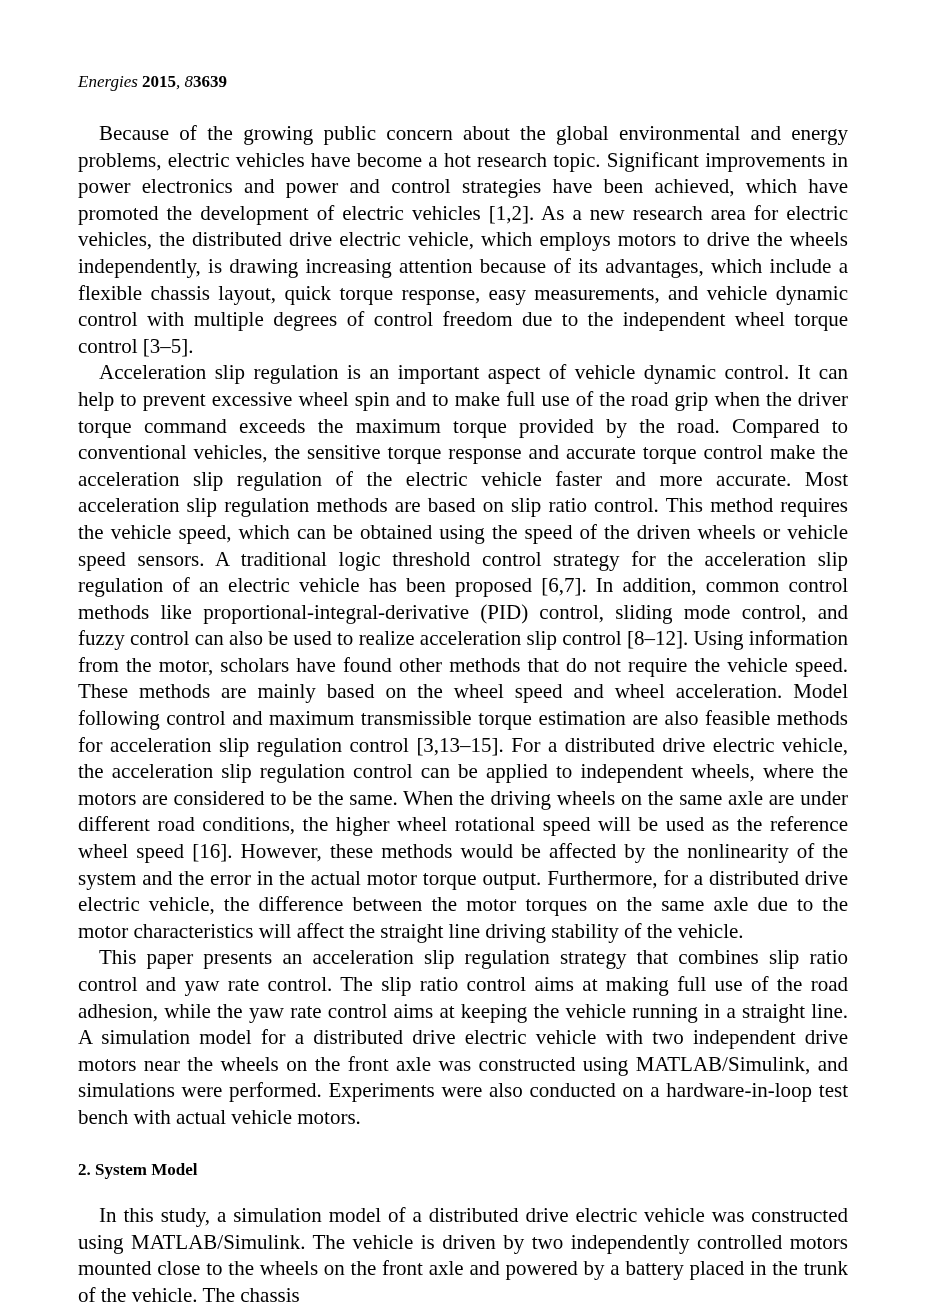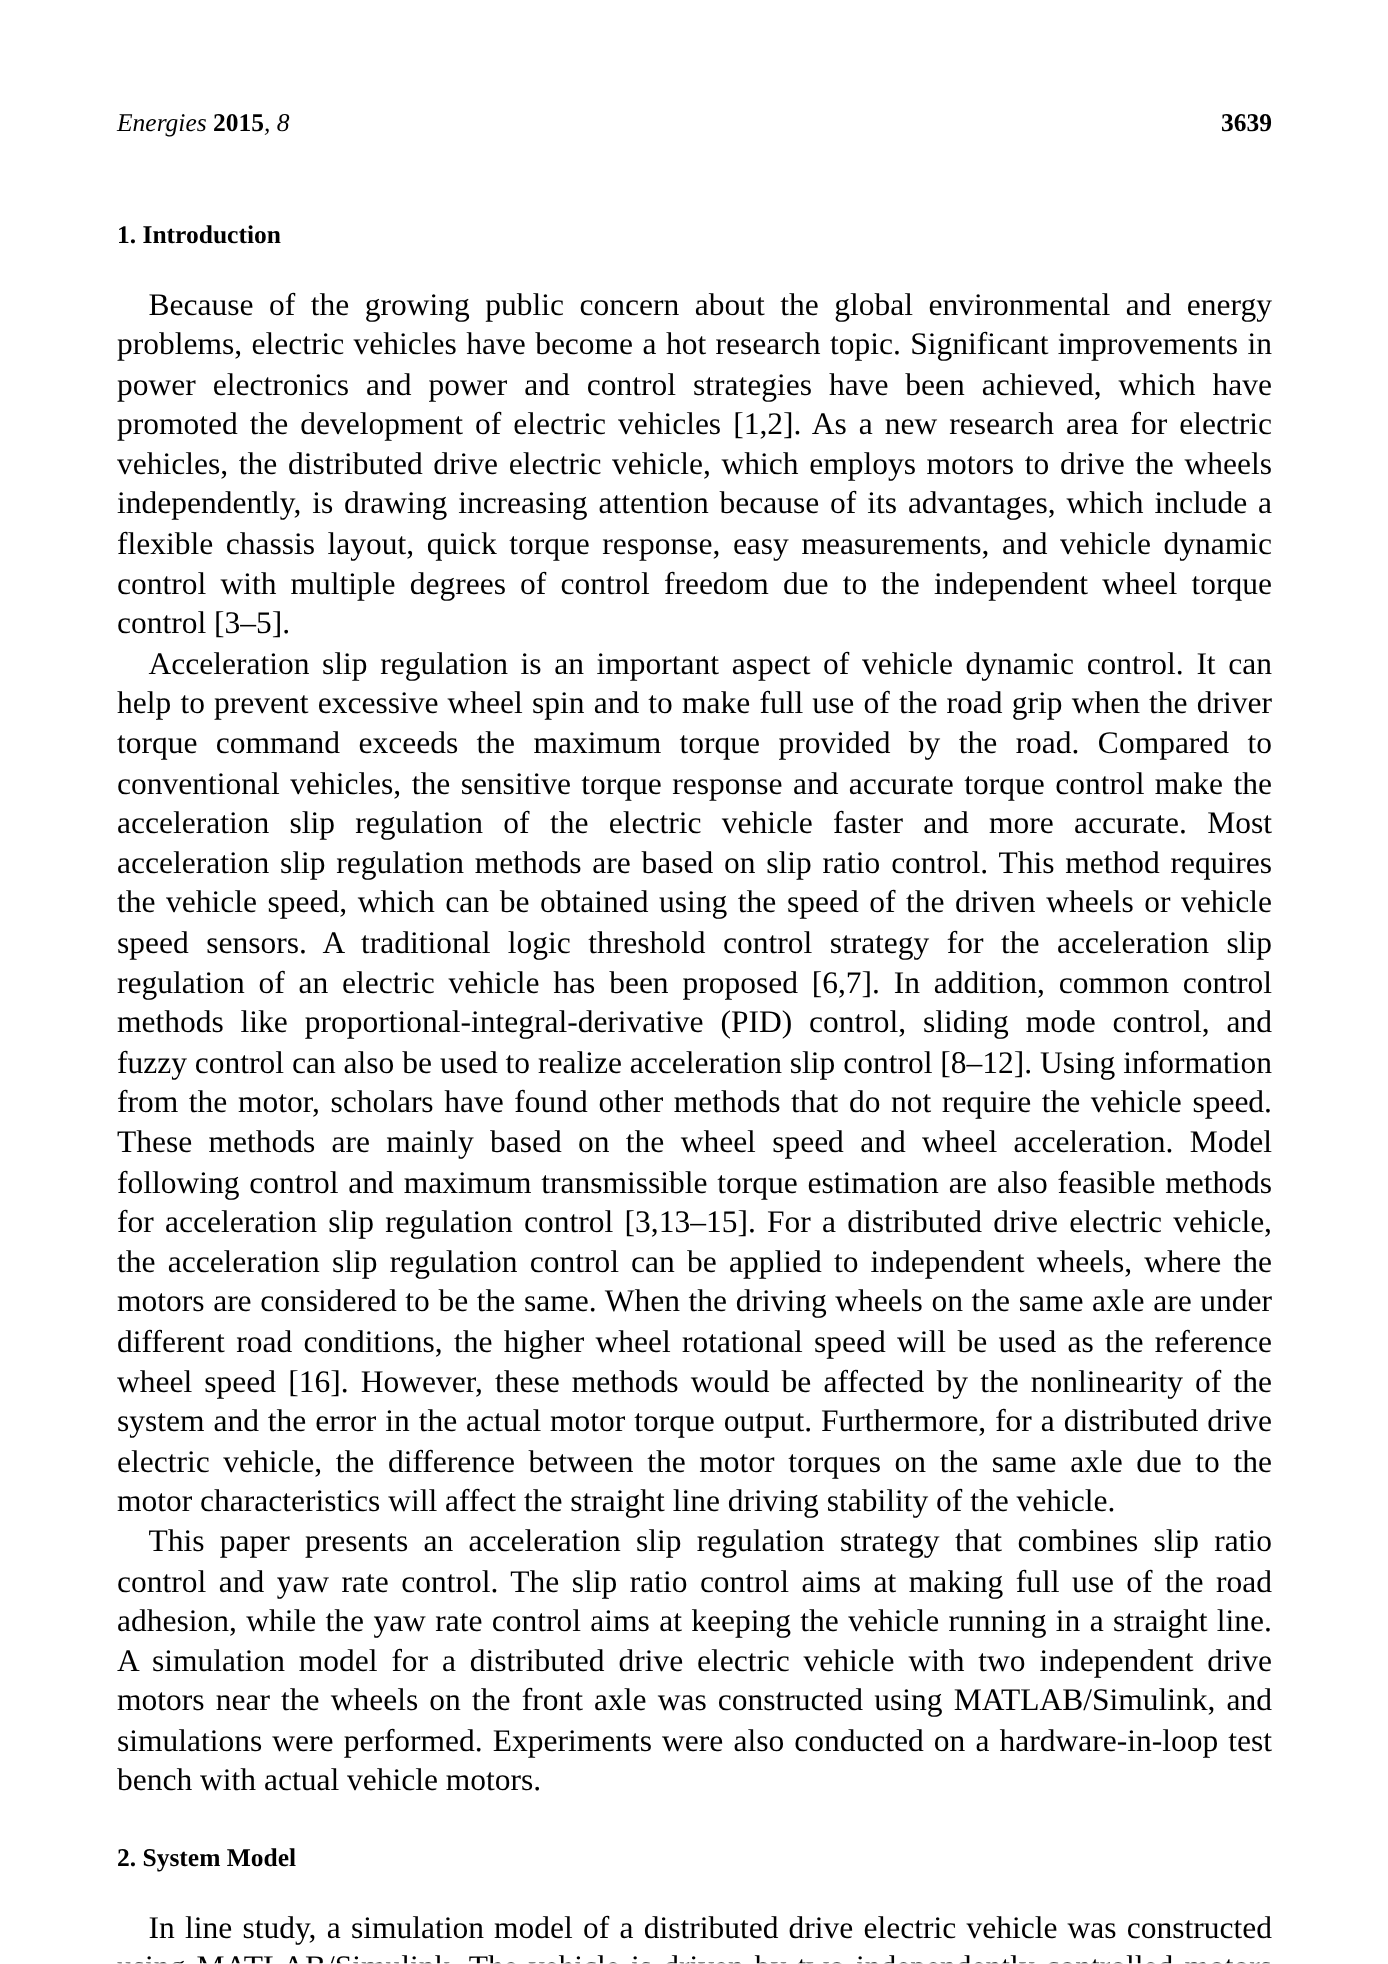--- a/index.html
+++ b/index.html
@@ -13,25 +13,25 @@
     background: #ffffff;
     color: #000000;
     font-family: "Liberation Serif", serif;
     position: relative;
     box-sizing: border-box;
     padding: 72px 77px 0 78px;
     overflow: hidden;
   }
   .header-row {
     display: flex;
-    justify-content: space-between;
+    justify-content: flex-start;
     align-items: baseline;
     font-size: 17px;
     line-height: 20px;
-    margin-bottom: 52px;
+    margin-bottom: 28px;
   }
   .journal-ref .jname { font-style: italic; }
   .journal-ref .jyear { font-weight: bold; font-style: normal; }
   .journal-ref .jissue { font-style: italic; }
   .page-num { font-weight: bold; }
   .section-heading {
     font-weight: bold;
     font-size: 17px;
     line-height: 26.5px;
     margin: 0 0 19px 0;
@@ -50,23 +50,22 @@
 </head>
 <body>
 
 <div class="page">
 
   <div class="header-row">
     <div class="journal-ref"><span class="jname">Energies </span><span class="jyear">2015</span><span class="jissue">, 8</span></div>
     <div class="page-num">3639</div>
   </div>
 
-  <h2 class="section-heading">1. Introduction</h2>
 
   <p class="body-par">Because of the growing public concern about the global environmental and energy problems, electric vehicles have become a hot research topic. Significant improvements in power electronics and power and control strategies have been achieved, which have promoted the development of electric vehicles [1,2]. As a new research area for electric vehicles, the distributed drive electric vehicle, which employs motors to drive the wheels independently, is drawing increasing attention because of its advantages, which include a flexible chassis layout, quick torque response, easy measurements, and vehicle dynamic control with multiple degrees of control freedom due to the independent wheel torque control [3–5].</p>
   <p class="body-par">Acceleration slip regulation is an important aspect of vehicle dynamic control. It can help to prevent excessive wheel spin and to make full use of the road grip when the driver torque command exceeds the maximum torque provided by the road. Compared to conventional vehicles, the sensitive torque response and accurate torque control make the acceleration slip regulation of the electric vehicle faster and more accurate. Most acceleration slip regulation methods are based on slip ratio control. This method requires the vehicle speed, which can be obtained using the speed of the driven wheels or vehicle speed sensors. A traditional logic threshold control strategy for the acceleration slip regulation of an electric vehicle has been proposed [6,7]. In addition, common control methods like proportional-integral-derivative (PID) control, sliding mode control, and fuzzy control can also be used to realize acceleration slip control [8–12]. Using information from the motor, scholars have found other methods that do not require the vehicle speed. These methods are mainly based on the wheel speed and wheel acceleration. Model following control and maximum transmissible torque estimation are also feasible methods for acceleration slip regulation control [3,13–15]. For a distributed drive electric vehicle, the acceleration slip regulation control can be applied to independent wheels, where the motors are considered to be the same. When the driving wheels on the same axle are under different road conditions, the higher wheel rotational speed will be used as the reference wheel speed [16]. However, these methods would be affected by the nonlinearity of the system and the error in the actual motor torque output. Furthermore, for a distributed drive electric vehicle, the difference between the motor torques on the same axle due to the motor characteristics will affect the straight line driving stability of the vehicle.</p>
   <p class="body-par">This paper presents an acceleration slip regulation strategy that combines slip ratio control and yaw rate control. The slip ratio control aims at making full use of the road adhesion, while the yaw rate control aims at keeping the vehicle running in a straight line. A simulation model for a distributed drive electric vehicle with two independent drive motors near the wheels on the front axle was constructed using MATLAB/Simulink, and simulations were performed. Experiments were also conducted on a hardware-in-loop test bench with actual vehicle motors.</p>
 
   <h2 class="section-heading later">2. System Model</h2>
 
-  <p class="body-par">In line study, a simulation model of a distributed drive electric vehicle was constructed using MATLAB/Simulink. The vehicle is driven by two independently controlled motors mounted close to the wheels on the front axle and powered by a battery placed in the trunk of the vehicle. The chassis</p>
+  <p class="body-par">In this study, a simulation model of a distributed drive electric vehicle was constructed using MATLAB/Simulink. The vehicle is driven by two independently controlled motors mounted close to the wheels on the front axle and powered by a battery placed in the trunk of the vehicle. The chassis</p>
 
 </div>
 
 </body></html>

